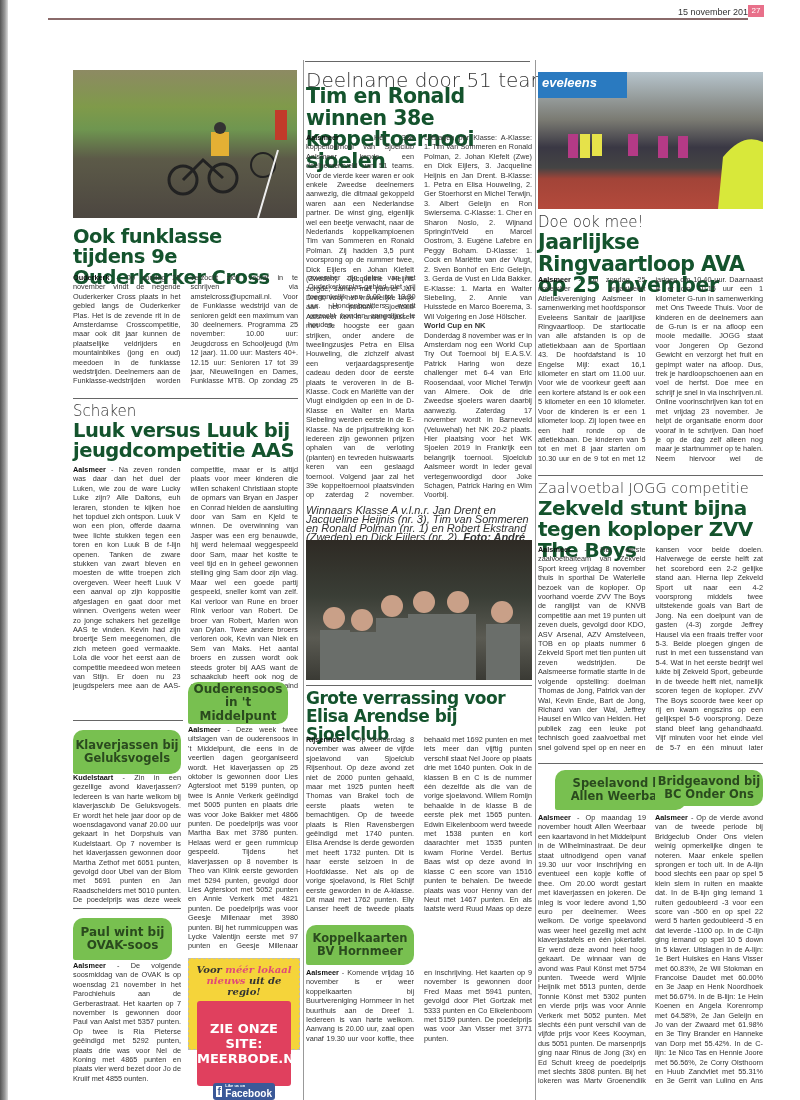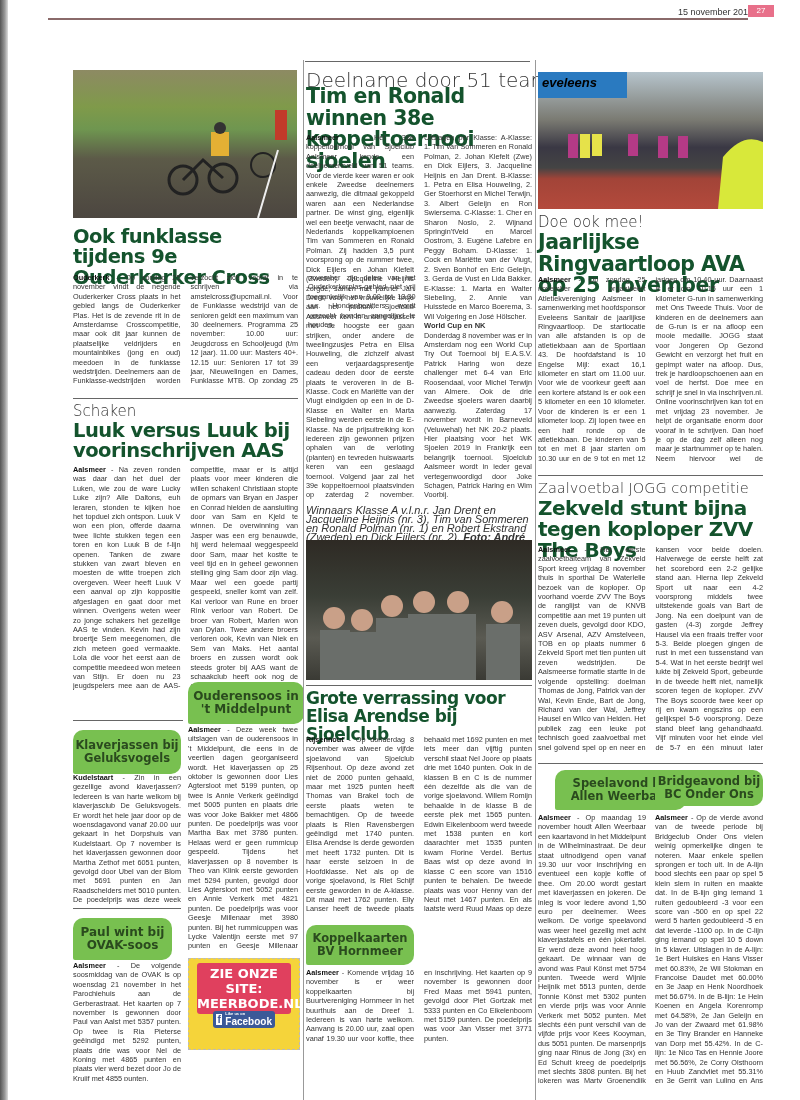--- a/index.html
+++ b/index.html
@@ -1,20 +1,20 @@
 <!DOCTYPE html>
 <html><head>
 <meta charset="utf-8">
 <style>
   html,body{margin:0;padding:0;background:#fff;}
   body{width:800px;height:1100px;position:relative;overflow:hidden;font-family:"Liberation Sans",sans-serif;color:#222;}
   .scanedge{position:absolute;left:0;top:0;width:8px;height:1100px;background:linear-gradient(90deg,#555,#999 60%,#ddd);}
   .topline{position:absolute;left:48px;top:18px;width:700px;height:2px;background:#8a6a6a;}
   .date{position:absolute;left:678px;top:7px;font-size:9px;color:#333;}
-  .pagenum{position:absolute;left:748px;top:5px;width:26px;height:12px;background:#e8708a;color:#fff;font-size:8px;text-align:center;line-height:12px;}
+  .pagenum{position:absolute;left:748px;top:5px;width:16px;height:12px;background:#e8708a;color:#fff;font-size:8px;text-align:center;line-height:12px;}
   .abs{position:absolute;}
   .photo{position:absolute;overflow:hidden;}
   .kicker{font-family:"DejaVu Sans",sans-serif;font-weight:300;color:#333;}
   .headline{font-family:"DejaVu Sans",sans-serif;font-weight:bold;color:#14532d;line-height:1.05;letter-spacing:-0.5px;}
   .body{font-size:7.3px;line-height:9.4px;text-align:justify;color:#333;}
   .cols{column-count:2;column-gap:10px;}
   .body b{color:#111;}
   .rule{position:absolute;height:1px;background:#666;}
   .vrule{position:absolute;width:1px;background:#999;}
   .greenbox{position:absolute;background:#78c050;border-radius:10px 10px 10px 2px;color:#2a4a1e;font-family:"DejaVu Sans",sans-serif;font-weight:bold;text-align:center;display:flex;align-items:center;justify-content:center;line-height:1.1;}
@@ -46,28 +46,28 @@
     <line x1="205" y1="80" x2="185" y2="148" stroke="#eee" stroke-width="2"></line>
   </svg>
 </div>
 <div class="abs headline" style="left:73px;top:227px;width:225px;font-size:19.5px;">Ook funklasse tijdens 9e Ouderkerker Cross</div>
 <div class="abs body cols" style="left:73px;top:273px;width:225px;height:120px;">
   <b>Ouderkerk</b><span> - Op zondag 25 november vindt de negende Ouderkerker Cross plaats in het gebied langs de Ouderkerker Plas. Het is de zevende rit in de Amsterdamse Crosscompetitie, maar ook dit jaar kunnen de plaatselijke veldrijders en mountainbikes (jong en oud) meedoen in de funklasse wedstrijden. Deelnemers aan de Funklasse-wedstrijden worden verzocht zich vooraf in te schrijven via amstelcross@upcmail.nl. Voor de Funklasse wedstrijd van de senioren geldt een maximum van 30 deelnemers. Programma 25 november: 10.00 uur: Jeugdcross en Schooljeugd (t/m 12 jaar). 11.00 uur: Masters 40+. 12.15 uur: Senioren 17 tot 39 jaar, Nieuwelingen en Dames, Funklasse MTB. Op zondag 25 november zijn delen van het Ouderkerkerplas-gebied niet vrij toegankelijk van 9.00 tot 13.30 uur. Hondenbezitters wordt verzocht honden aangelijnd te houden.</span>
 </div>
 <div class="rule" style="left:73px;top:398px;width:225px;"></div>
 
 <div class="abs kicker" style="left:73px;top:402px;font-size:15px;">Schaken</div>
-<div class="abs headline" style="left:73px;top:421px;width:225px;font-size:19.5px;">Luuk versus Luuk bij voorinschrijven AAS</div>
+<div class="abs headline" style="left:73px;top:421px;width:225px;font-size:19.5px;">Luuk versus Luuk bij jeugdcompetitie AAS</div>
 <div class="abs body cols" style="left:73px;top:465px;width:225px;height:232px;overflow:hidden;">
   <b>Aalsmeer</b><span> - Na zeven ronden was daar dan het duel der Luken, wie zou de ware Lucky Luke zijn? Alle Daltons, euh leraren, stonden te kijken hoe het topduel zich ontspon. Luuk V won een pion, offerde daarna twee lichte stukken tegen een toren en kon Luuk B de f-lijn openen. Tanken de zware stukken van zwart bleven en moesten de witte troepen zich overgeven. Weer heeft Luuk V een aanval op zijn koppositie afgeslagen en gaat door met winnen. Overigens weten weer zo jonge schakers het gezellige AAS te vinden. Kevin had zijn broertje Sem meegenomen, die zich meteen goed vermaakte. Lola die voor het eerst aan de competitie meedeed won meteen van Stijn. Er doen nu 23 jeugdspelers mee aan de AAS-competitie, maar er is altijd plaats voor meer kinderen die willen schaken! Christiaan stopte de opmars van Bryan en Jasper en Conrad hielden de aansluiting door van Sam en Kjeld te winnen. De overwinning van Jasper was een erg benauwde, hij werd helemaal weggespeeld door Sam, maar het kostte te veel tijd en in geheel gewonnen stelling ging Sam door zijn vlag. Maar wel een goede partij gespeeld, sneller komt van zelf. Kai verloor van Rune en broer Rink verloor van Robert. De broer van Robert, Marien won van Dylan. Twee andere broers verloren ook, Kevin van Niek en Sem van Maks. Het aantal broers en zussen wordt ook steeds groter bij AAS want de schaakclub heeft ook nog de gebroeders Rudolph, getraind door hun moeder. Zoals al gemeld won Konrad van Kjeld en ook die zeer jonge Simon won van Victoria die haar zegereeks even gestopt zag worden. Voor alle uitslagen en meer informatie: www.aas.leisb.nl.</span>
   <br>
 </div>
 <div class="rule" style="left:73px;top:720px;width:110px;"></div>
 
-<div class="greenbox" style="left:188px;top:682px;width:116px;height:42px;font-size:12px;">
+<div class="greenbox" style="left:188px;top:682px;width:100px;height:42px;font-size:12px;">
   <span>Ouderensoos in 't Middelpunt</span>
 </div>
 <div class="abs body" style="left:188px;top:725px;width:110px;height:225px;overflow:hidden;">
   <b>Aalsmeer</b><span> - Deze week twee uitslagen van de ouderensoos in 't Middelpunt, die eens in de veertien dagen georganiseerd wordt. Het klaverjassen op 25 oktober is gewonnen door Lies Agtersloot met 5199 punten, op twee is Annie Verkerk geëindigd met 5005 punten en plaats drie was voor Joke Bakker met 4866 punten. De poedelprijs was voor Martha Bax met 3786 punten. Helaas werd er geen rummicup gespeeld. Tijdens het klaverjassen op 8 november is Theo van Klink eerste geworden met 5294 punten, gevolgd door Lies Agtersloot met 5052 punten en Annie Verkerk met 4821 punten. De poedelprijs was voor Geesje Millenaar met 3980 punten. Bij het rummicuppen was Lycke Valentijn eerste met 97 punten en Geesje Millenaar tweede met 156 punten. De volgende soosmiddag is op donderdag 22 november om 13.30 uur in 't Middelpunt in de Wilhelminastraat 55.</span>
 </div>
 
 <div class="greenbox" style="left:73px;top:730px;width:108px;height:44px;font-size:11.5px;">
   <span>Klaverjassen bij Geluksvogels</span>
 </div>
 <div class="abs body" style="left:73px;top:773px;width:108px;height:132px;overflow:hidden;">
@@ -76,21 +76,25 @@
 <div class="rule" style="left:73px;top:908px;width:108px;"></div>
 
 <div class="greenbox" style="left:73px;top:918px;width:99px;height:42px;font-size:12px;">
   <span>Paul wint bij OVAK-soos</span>
 </div>
 <div class="abs body" style="left:73px;top:961px;width:108px;height:120px;overflow:hidden;">
   <b>Aalsmeer</b><span> - De volgende soosmiddag van de OVAK is op woensdag 21 november in het Parochiehuis aan de Gerberastraat. Het kaarten op 7 november is gewonnen door Paul van Aalst met 5357 punten. Op twee is Ria Pieterse geëindigd met 5292 punten, plaats drie was voor Nel de Koning met 4865 punten en plaats vier werd bezet door Jo de Kruijf met 4855 punten.</span>
 </div>
 
 <div class="ad" style="left:188px;top:958px;width:110px;height:90px;">
-  <div class="btn" style="margin:4px 8px 0;padding:3px 0;">
+  <div class="t1" style="margin-top:5px;">
+    <span>Voor </span><span class="pink">méér lokaal</span><br>
+    <span class="pink">nieuws</span><span> uit de regio!</span>
+  </div>
+  <div class="btn" style="margin:4px 8px 0;padding:20px 0;">
     <div>ZIE ONZE SITE:</div>
     <div>MEERBODE.NL</div>
   </div>
   <div class="fb" style="margin:-3px 24px 0;padding:1px 3px;display:flex;align-items:center;gap:3px;position:relative;">
     <span style="background:#fff;color:#3b5998;font-weight:bold;width:10px;height:11px;text-align:center;line-height:11px;font-size:10px;">f</span>
     <span><span style="font-size:4px;display:block;line-height:4px;">Like us on</span><span>Facebook</span></span>
   </div>
 </div>
 
 <div class="vrule" style="left:303px;top:60px;height:1040px;"></div>
@@ -140,21 +144,21 @@
 </div>
 <div class="abs body cols" style="left:306px;top:968px;width:226px;height:80px;overflow:hidden;">
   <b>Aalsmeer</b><span> - Komende vrijdag 16 november is er weer koppelkaarten bij Buurtvereniging Hornmeer in het buurthuis aan de Dreef 1. Iedereen is van harte welkom. Aanvang is 20.00 uur, zaal open vanaf 19.30 uur voor koffie, thee en inschrijving. Het kaarten op 9 november is gewonnen door Fred Maas met 5941 punten, gevolgd door Piet Gortzak met 5333 punten en Co Eikelenboom met 5159 punten. De poedelprijs was voor Jan Visser met 3771 punten.</span>
   
   
 </div>
 
 <div class="vrule" style="left:535px;top:60px;height:1040px;"></div>
 
 <div class="photo" style="left:538px;top:72px;width:225px;height:137px;background:linear-gradient(180deg,#b6c4cc 0%,#7a7a72 35%,#3a3844 55%,#444 70%,#a24438 78%,#b44a3c 100%);">
-  <div style="position:absolute;left:0;top:0;width:85px;height:26px;background:#2a7ac0;color:#000000;font-weight:bold;font-style:italic;font-size:13px;padding-left:4px;line-height:22px;">eveleens</div>
+  <div style="position:absolute;left:0;top:0;width:85px;height:26px;background:#2a7ac0;color:#ffffff;font-weight:bold;font-style:italic;font-size:13px;padding-left:4px;line-height:22px;">eveleens</div>
   <svg width="225" height="137" style="position:absolute;left:0;top:0;">
     <g fill="#b43a86">
         <rect x="30" y="62" width="10" height="24"></rect>
         <rect x="90" y="62" width="10" height="22"></rect>
         <rect x="120" y="64" width="10" height="22"></rect>
         <rect x="140" y="64" width="10" height="22"></rect>
       </g>
     <g fill="#e6e24a">
         <rect x="42" y="62" width="10" height="24"></rect>
         <rect x="54" y="62" width="10" height="22"></rect>

